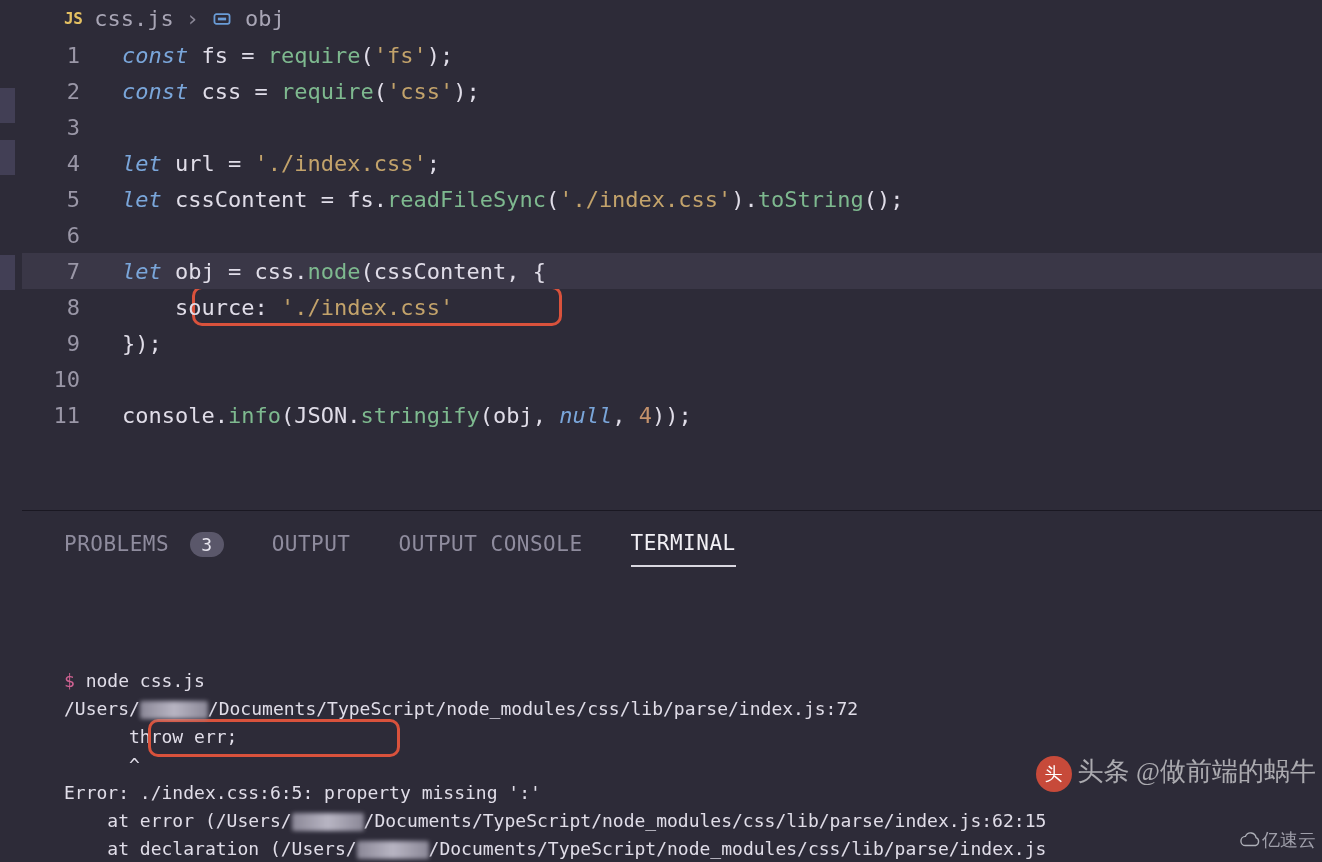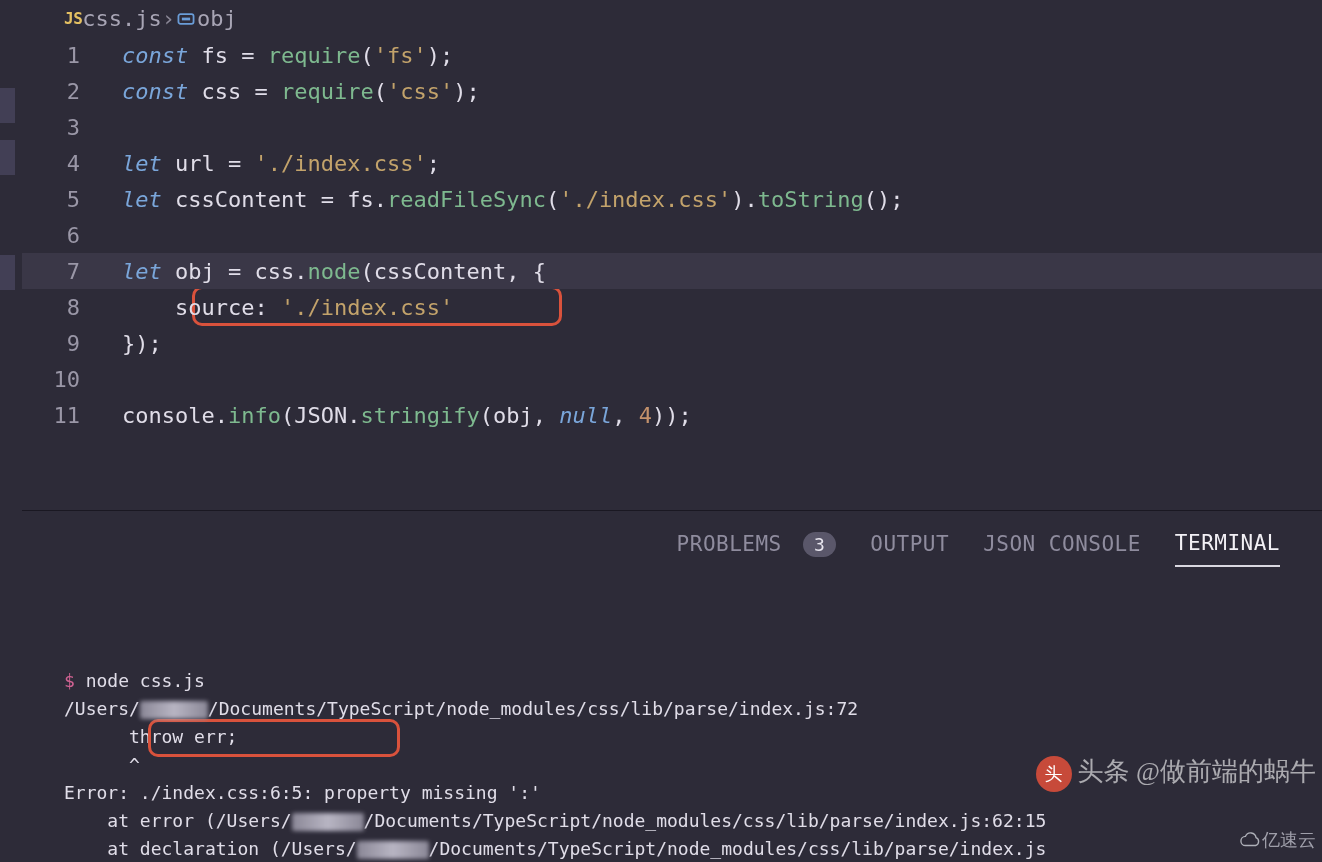--- a/index.html
+++ b/index.html
@@ -27,20 +27,21 @@
 }
 .editor-area {
   position: absolute;
   left: 22px; top: 0; right: 0;
   height: 510px;
   background: #2d2b38;
 }
 .breadcrumb {
   display: flex;
   align-items: center;
+  gap: 12px;
   padding: 6px 42px;
   font-size: 22px;
   color: #a8a5b5;
 }
 .breadcrumb .js-badge {
   color: #e4c062;
   font-weight: bold;
   font-size: 16px;
   letter-spacing: -0.5px;
 }
@@ -97,27 +98,26 @@
 .panel-area {
   position: absolute;
   left: 22px; right: 0;
   top: 510px; bottom: 6px;
   border-top: 1px solid #1a1822;
   background: #2d2b38;
   padding-top: 20px;
 }
 .panel-tabs {
   display: flex;
-  gap: 34px;
+  gap: 48px;
   padding: 0 42px;
   font-size: 21px;
   color: #8f8c9e;
   letter-spacing: 0.5px;
   align-items: center;
-  justify-content: flex-end;
 }
 .panel-tabs .tab {
   padding-bottom: 10px;
   cursor: pointer;
 }
 .panel-tabs .tab.active {
   color: #f2f0f5;
   border-bottom: 2px solid #d9d7e0;
 }
 .panel-tabs .badge {
@@ -248,21 +248,21 @@
     </div>
 </div>
 
 <div class="panel-area">
   <div class="panel-tabs">
     <div class="tab">
       <span>PROBLEMS</span>
       <span class="badge">3</span>
     </div>
     <div class="tab">OUTPUT</div>
-    <div class="tab">JSON CONSOLE</div>
+    <div class="tab">OUTPUT CONSOLE</div>
     <div class="tab active">TERMINAL</div>
   </div>
 
   <div class="terminal" id="terminal">
     <div class="red-box" id="redbox2" style="top: 152px; left: 126px; width: 252px; height: 38px;"></div>
   <div><span class="prompt">$ </span><span>node css.js</span></div><div><span>/Users/</span><span class="blur" style="width: 68px;"></span><span>/Documents/TypeScript/node_modules/css/lib/parse/index.js:72</span></div><div><span>      throw err;</span></div><div><span>      ^</span></div><div><span></span></div><div><span>Error: </span><span>./index.css:6:5: </span><span>property missing ':'</span></div><div><span>    at error (/Users/</span><span class="blur" style="width: 72px;"></span><span>/Documents/TypeScript/node_modules/css/lib/parse/index.js:62:15</span></div><div><span>    at declaration (/Users/</span><span class="blur" style="width: 72px;"></span><span>/Documents/TypeScript/node_modules/css/lib/parse/index.js</span></div></div>
 </div>
 
 <div class="watermark">
   <span class="av">头</span><span>头条 @做前端的蜗牛</span>

